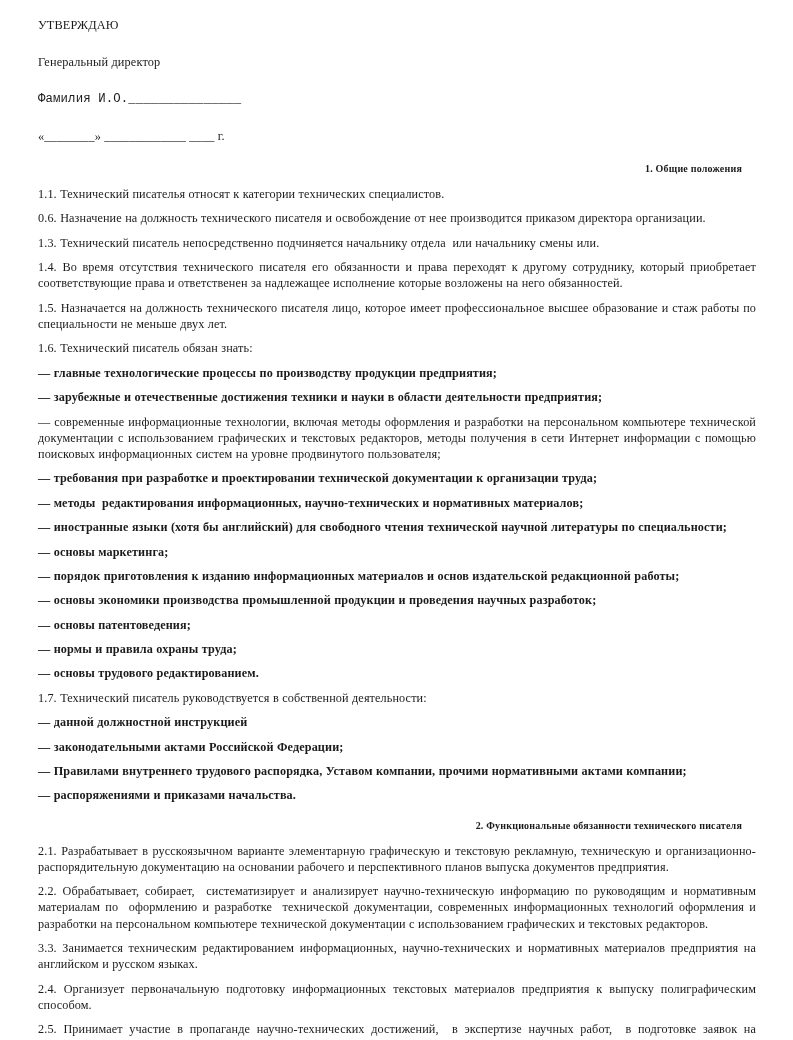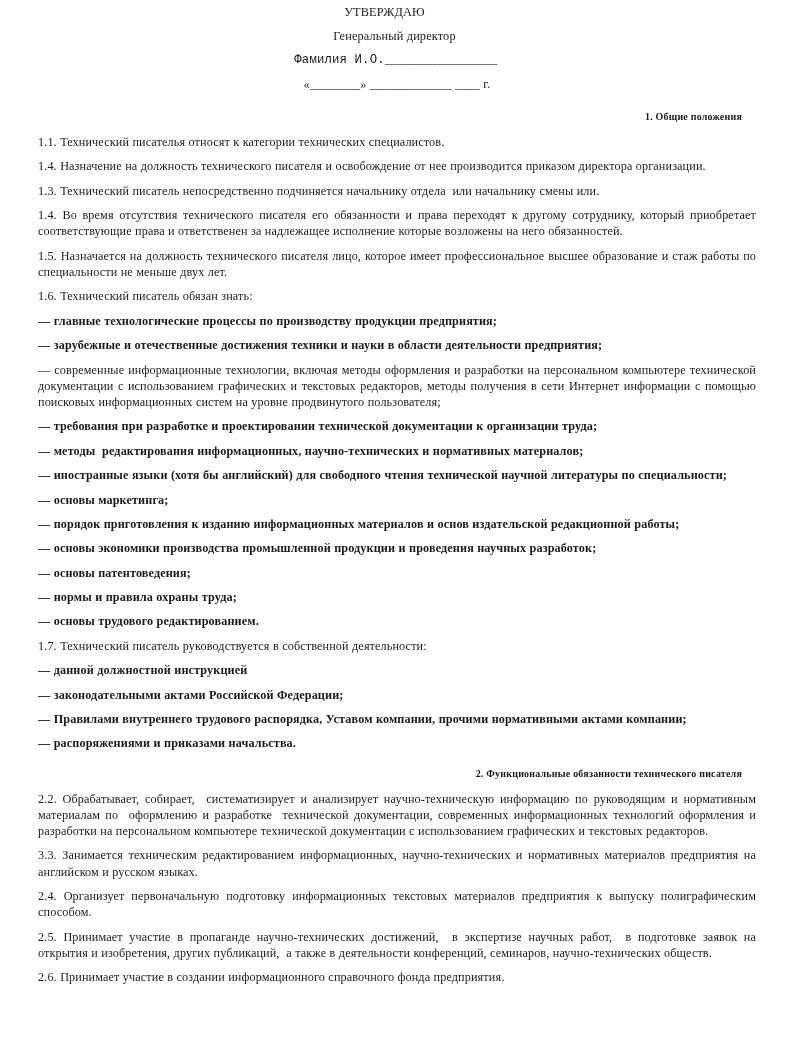--- a/index.html
+++ b/index.html
@@ -28,21 +28,22 @@
   .approval-block {
     margin: 0;
     padding-top: 0;
     text-align: right;
   }
   .approval-line {
     font-size: 12.3px;
     line-height: 24px;
     letter-spacing: 0.15px;
     white-space: pre;
-    text-align: center;
+    text-align: left;
+    margin-top: 13px;
   }
   .approval-line.l1 { padding-right: 25px; }
   .approval-line.l2 { padding-right: 5px; }
   .approval-line.l3 { padding-right: 2px; font-family: Liberation Mono, monospace; }
   .approval-line.l4 { padding-right: 0px; }
 
   
   .section-heading {
     font-size: 10px;
     font-weight: bold;
@@ -91,21 +92,21 @@
     <div class="approval-line l3">Фамилия И.О._______________</div>
     <div class="approval-line l4">«________» _____________ ____ г.</div>
   </div>
 
   <div class="body-col">
 
     <h2 class="section-heading h1">1. Общие положения</h2>
 
     <div>
       <p class="para">1.1. Технический писателья относят к категории технических специалистов.</p>
-      <p class="para">1.4. Назначение на должность технического писателя и освобождение от нее производится приказом директора организации.</p>
+      <p class="para">0.6. Назначение на должность технического писателя и освобождение от нее производится приказом директора организации.</p>
       <p class="para">1.3. Технический писатель непосредственно подчиняется начальнику отдела  или начальнику смены или.</p>
       <p class="para">1.4. Во время отсутствия технического писателя его обязанности и права переходят к другому сотруднику, который приобретает соответствующие права и ответственен за надлежащее исполнение которые возложены на него обязанностей.</p>
       <p class="para">1.5. Назначается на должность технического писателя лицо, которое имеет профессиональное высшее образование и стаж работы по специальности не меньше двух лет.</p>
       <p class="para">1.6. Технический писатель обязан знать:</p>
       <p class="para dash">— главные технологические процессы по производству продукции предприятия;</p>
       <p class="para dash">— зарубежные и отечественные достижения техники и науки в области деятельности предприятия;</p>
       <p class="para">— современные информационные технологии, включая методы оформления и разработки на персональном компьютере технической документации с использованием графических и текстовых редакторов, методы получения в сети Интернет информации с помощью поисковых информационных систем на уровне продвинутого пользователя;</p>
       <p class="para dash">— требования при разработке и проектировании технической документации к организации труда;</p>
       <p class="para dash">— методы  редактирования информационных, научно-технических и нормативных материалов;</p>
       <p class="para dash">— иностранные языки (хотя бы английский) для свободного чтения технической научной литературы по специальности;</p>
@@ -118,20 +119,21 @@
       <p class="para">1.7. Технический писатель руководствуется в собственной деятельности:</p>
       <p class="para dash">— данной должностной инструкцией</p>
       <p class="para dash">— законодательными актами Российской Федерации;</p>
       <p class="para dash">— Правилами внутреннего трудового распорядка, Уставом компании, прочими нормативными актами компании;</p>
       <p class="para dash">— распоряжениями и приказами начальства.</p>
     </div>
 
     <h2 class="section-heading h2">2. Функциональные обязанности технического писателя</h2>
 
     <div>
+      <p class="para">2.1. Разрабатывает в русскоязычном варианте элементарную графическую и текстовую рекламную, техническую и организационно-распорядительную документацию на основании рабочего и перспективного планов выпуска документов предприятия.</p>
       <p class="para">2.2. Обрабатывает, собирает,  систематизирует и анализирует научно-техническую информацию по руководящим и нормативным материалам по  оформлению и разработке  технической документации, современных информационных технологий оформления и разработки на персональном компьютере технической документации с использованием графических и текстовых редакторов.</p>
       <p class="para">3.3. Занимается техническим редактированием информационных, научно-технических и нормативных материалов предприятия на английском и русском языках.</p>
       <p class="para">2.4. Организует первоначальную подготовку информационных текстовых материалов предприятия к выпуску полиграфическим способом.</p>
       <p class="para">2.5. Принимает участие в пропаганде научно-технических достижений,  в экспертизе научных работ,  в подготовке заявок на открытия и изобретения, других публикаций,  а также в деятельности конференций, семинаров, научно-технических обществ.</p>
       <p class="para">2.6. Принимает участие в создании информационного справочного фонда предприятия.</p>
     </div>
 
   </div>
 </div>
 

